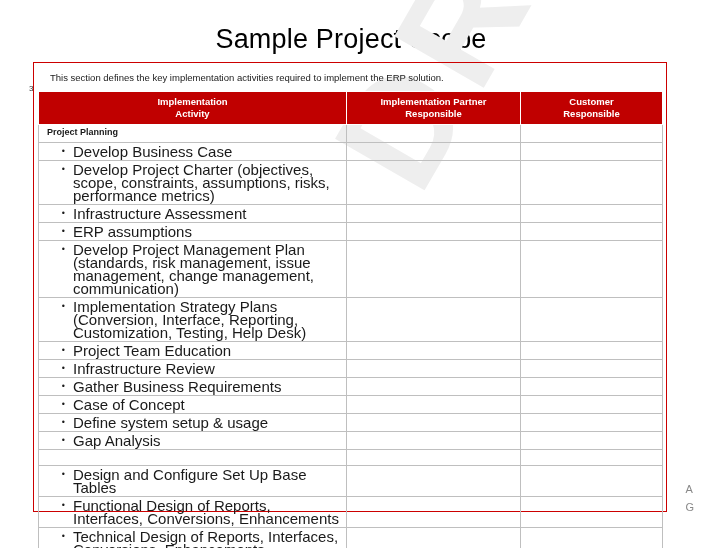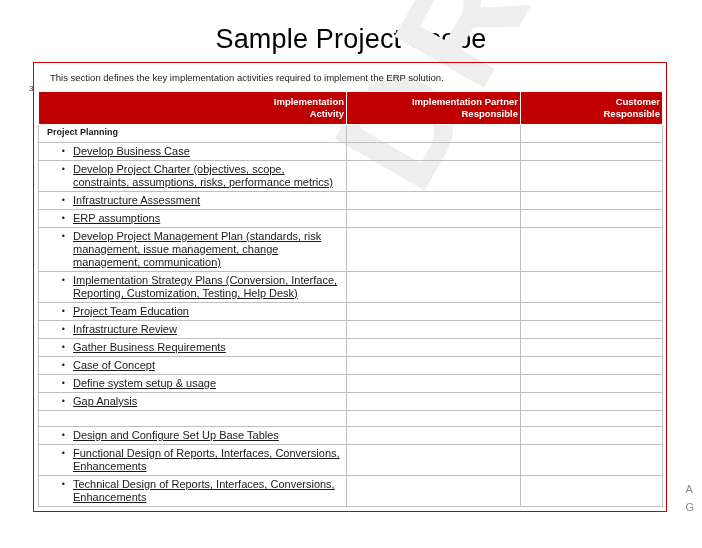--- a/index.html
+++ b/index.html
@@ -98,21 +98,21 @@
     background: transparent;
   }
   table.scope col.c1 { width: 308px; }
   table.scope col.c2 { width: 174px; }
   table.scope col.c3 { width: 142px; }
   table.scope th {
     background: #c00000;
     color: #ffffff;
     font-size: 9.5px;
     font-weight: bold;
-    text-align: right;
+    text-align: center;
     padding: 4px 2px;
     line-height: 12px;
     border: 1px solid #ffffff;
   }
   table.scope td {
     border: 1px solid #bfbfbf;
     font-size: 9px;
     color: #1a1a1a;
     vertical-align: top;
     height: 13px;
@@ -145,23 +145,22 @@
     width: 26px;
     text-align: right;
     padding-right: 8px;
     font-size: 9px;
     line-height: 13px;
     color: #1a1a1a;
   }
   .btext {
     flex: 1 1 auto;
     line-height: 13px;
-    font-size: 11px;
-    color: #1a1a1a;
-    text-decoration: underline;
+    font-size: 15px;
+    color: #1a1a1a;
   }
   td.resp { background: transparent; }
 </style>
 </head>
 <body>
 
 <div class="slide">
 
   <div class="slide-title">Sample Project Scope</div>
 

